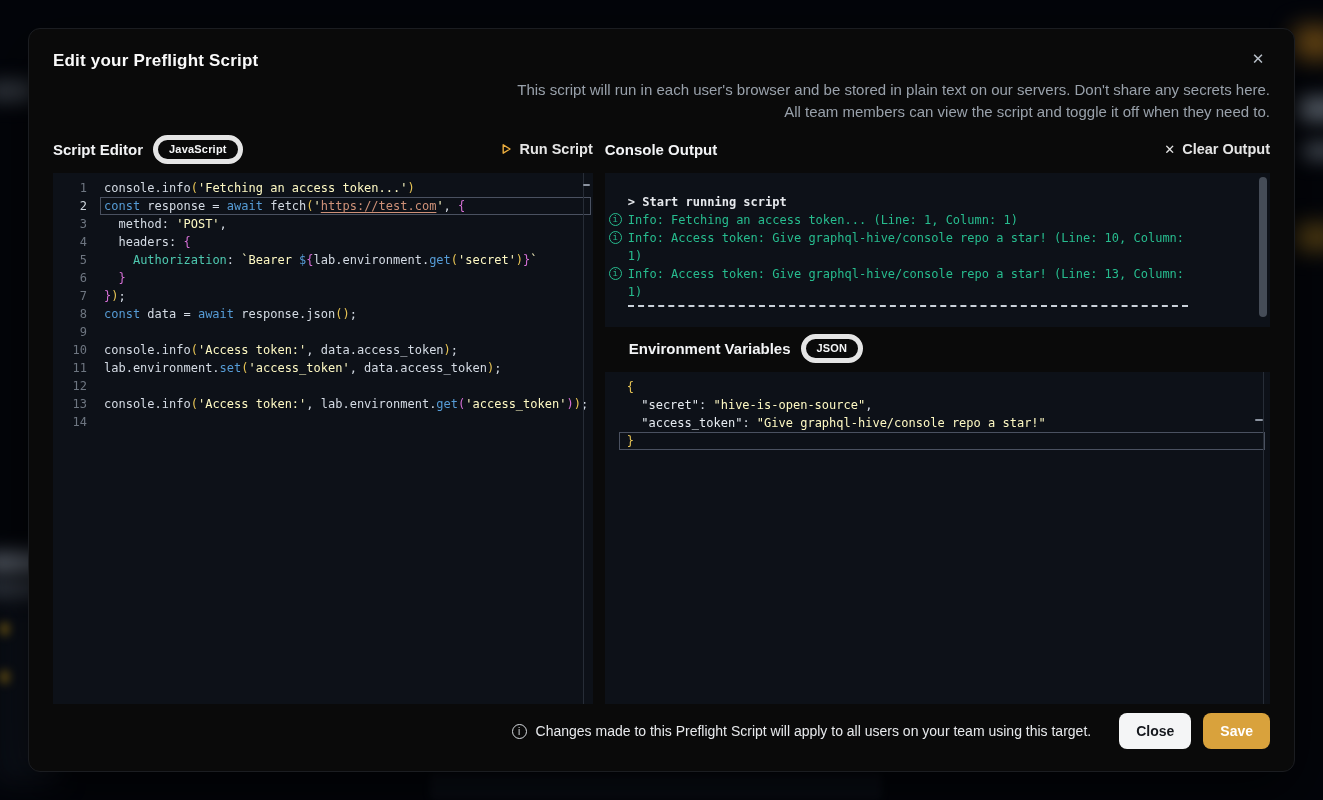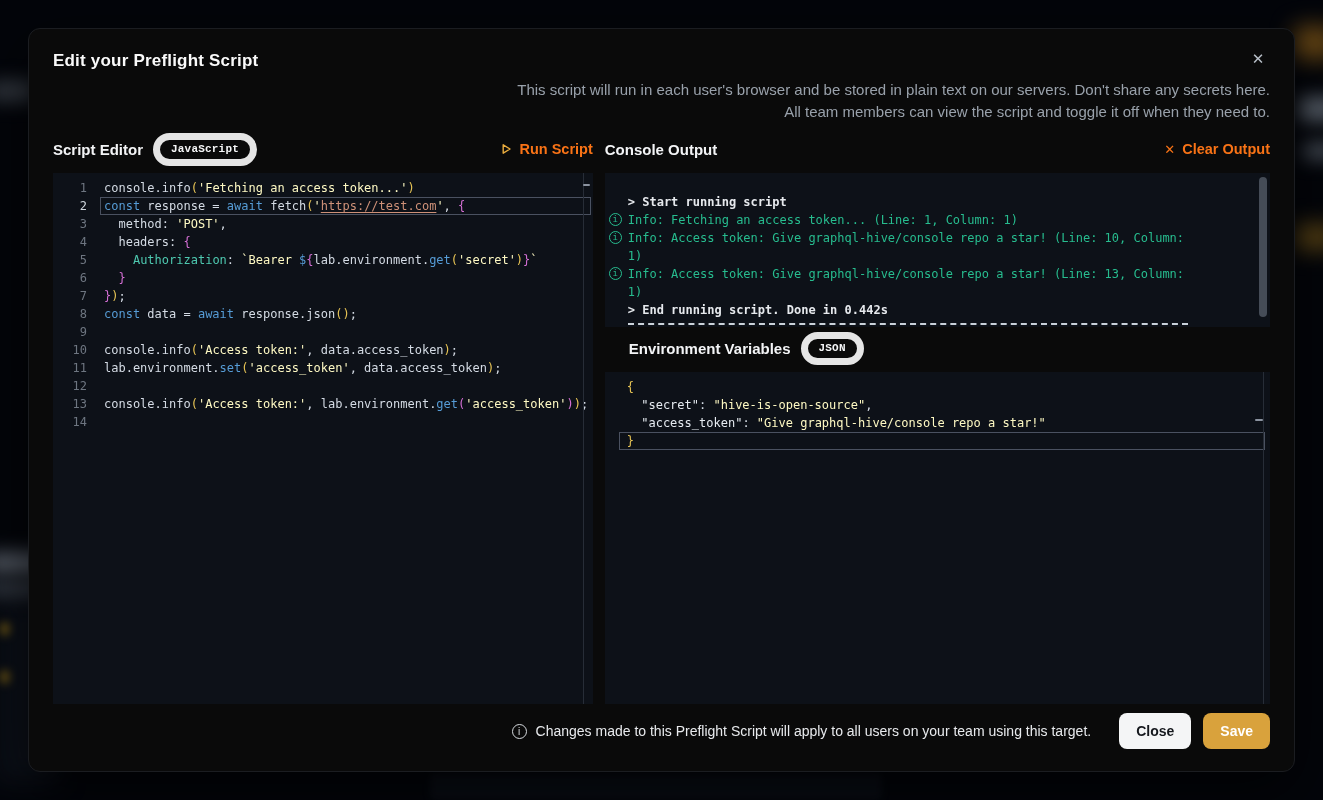--- a/index.html
+++ b/index.html
@@ -31,26 +31,26 @@
   .modal-desc { margin-top:8px; font-size:15px; line-height:22px; color:#99a1ab;text-align:right; }
 
   .content { display:flex; gap:12px; padding:0 24px; margin-top:14px; }
   .col-left { width:598px; display:flex; flex-direction:column; }
   .col-right { width:737px; display:flex; flex-direction:column; }
 
   .section-head { height:24px; display:flex; align-items:center; justify-content:space-between; margin-bottom:12px; }
   .head-left { display:flex; align-items:center; gap:10px; }
   .section-title { font-size:15px; font-weight:700; color:#f3f4f6; }
   .badge {
-    border:7px solid #e5e5e5; border-radius:999px; padding:3px 11px 4px 11px;
-    font-size:11px; font-weight:700; color:#f5f6f7; letter-spacing:.2px;font-family:Liberation Mono, monospace;
+    border:5px solid #e5e5e5; border-radius:999px; padding:3px 11px 4px 11px;
+    font-size:11px; font-weight:700; color:#f5f6f7; letter-spacing:.2px;
   }
   .accent-btn {
     display:flex; align-items:center; gap:7px; background:none; border:none; cursor:pointer;
-    color:#f97316; font-size:14.5px; font-weight:700;
+    color:#e5e5e5; font-size:14.5px; font-weight:700;
   }
   .accent-btn .x-glyph { font-size:13px; font-weight:400; }
 
   
   .editor {
     background:#0d1118; position:relative; overflow:hidden;
     font-family:"DejaVu Sans Mono","Liberation Mono",monospace;
     font-size:12px; line-height:18px;
   }
   .editor-script { height:531px; padding-top:6px; }
@@ -196,24 +196,20 @@
               <span class="ct">Info: Fetching an access token... (Line: 1, Column: 1)</span>
             </div>
             <div class="console-row info">
               <span class="ci">i</span>
               <span class="ct">Info: Access token: Give graphql-hive/console repo a star! (Line: 10, Column: 1)</span>
             </div>
             <div class="console-row info">
               <span class="ci">i</span>
               <span class="ct">Info: Access token: Give graphql-hive/console repo a star! (Line: 13, Column: 1)</span>
             </div>
-            <div class="console-row log">
-              <span class="ci blank"></span>
-              <span class="ct">&gt; End running script. Done in 0.442s</span>
-            </div>
             <div class="console-sep"></div>
           </div>
         <div class="scroll-thumb"></div>
       </div>
 
       <div class="section-head" style="margin-top:9px;margin-left:24px;">
         <div class="head-left">
           <span class="section-title">Environment Variables</span>
           <span class="badge">JSON</span>
         </div>

